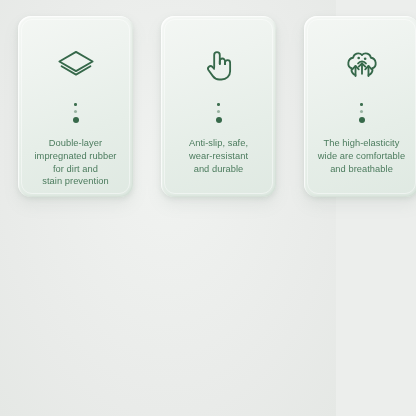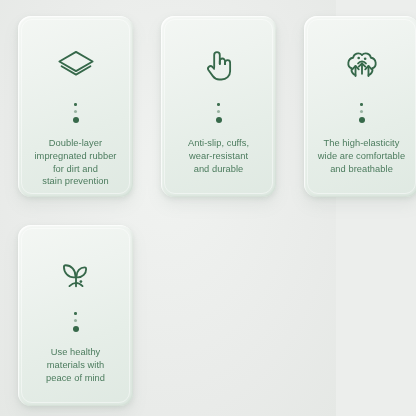--- a/index.html
+++ b/index.html
@@ -133,21 +133,21 @@
         <path class="ico-stroke" d="M18.5 26.5V12.5a3.2 3.2 0 0 1 6.4 0v10.3"></path>
         <path class="ico-stroke" d="M24.9 22.8v-3.2a3 3 0 0 1 6 0v3.4"></path>
         <path class="ico-stroke" d="M30.9 23v-1.6a2.9 2.9 0 0 1 5.8 0V31c0 5.6-4.2 9.6-9.9 9.6h-2.6c-3.5 0-5.3-1.3-7.2-3.9l-5.1-7a2.9 2.9 0 0 1 4.4-3.7l2.2 2.4"></path>
       </svg>
     </div>
     <div class="dots">
       <span class="dot d1"></span>
       <span class="dot d2"></span>
       <span class="dot d3"></span>
     </div>
-    <div class="card-text">Anti-slip, cuffs,
+    <div class="card-text">Anti-slip, safe,
 wear-resistant
 and durable</div>
   </div>
 
 
   <div class="card">
     <div class="card-icon">
       <svg viewBox="0 0 48 48" aria-hidden="true">
         <path class="ico-stroke" d="M24 12.5a6 6 0 0 1 10.2 3.2 6.4 6.4 0 0 1 1.6 12.2"></path>
         <path class="ico-stroke" d="M24 12.5a6 6 0 0 0-10.2 3.2 6.4 6.4 0 0 0-1.6 12.2"></path>
@@ -167,34 +167,15 @@
     <div class="dots">
       <span class="dot d1"></span>
       <span class="dot d2"></span>
       <span class="dot d3"></span>
     </div>
     <div class="card-text">The high-elasticity
 wide are comfortable
 and breathable</div>
   </div>
 
-  <div class="card">
-    <div class="card-icon">
-      <svg viewBox="0 0 48 48" aria-hidden="true">
-        <path class="ico-stroke" d="M23.4 26.6C23.4 19.5 18.6 14 12.2 14c-1.3 0-2 .8-2 2.1 0 6.7 5 11.8 11.4 11.8h1.8z"></path>
-        <path class="ico-stroke" d="M24.6 26.6c0-5.7 4-10.1 9.3-10.1 1.1 0 1.7.7 1.7 1.7 0 5.4-4.2 9.6-9.4 9.6h-1.6z"></path>
-        <path class="ico-stroke" d="M24 38V26.2"></path>
-        <path class="ico-stroke" d="M16.5 37.8c2.6-2.6 4.9-3.7 7.5-3.7s5 1.1 7.5 3.7"></path>
-        <circle class="ico-fill-dot" cx="29.6" cy="32.6" r="1.6"></circle>
-      </svg>
-    </div>
-    <div class="dots">
-      <span class="dot d1"></span>
-      <span class="dot d2"></span>
-      <span class="dot d3"></span>
-    </div>
-    <div class="card-text">Use healthy
-materials with
-peace of mind</div>
-  </div>
 
 
 </div>
 
 </body></html>

